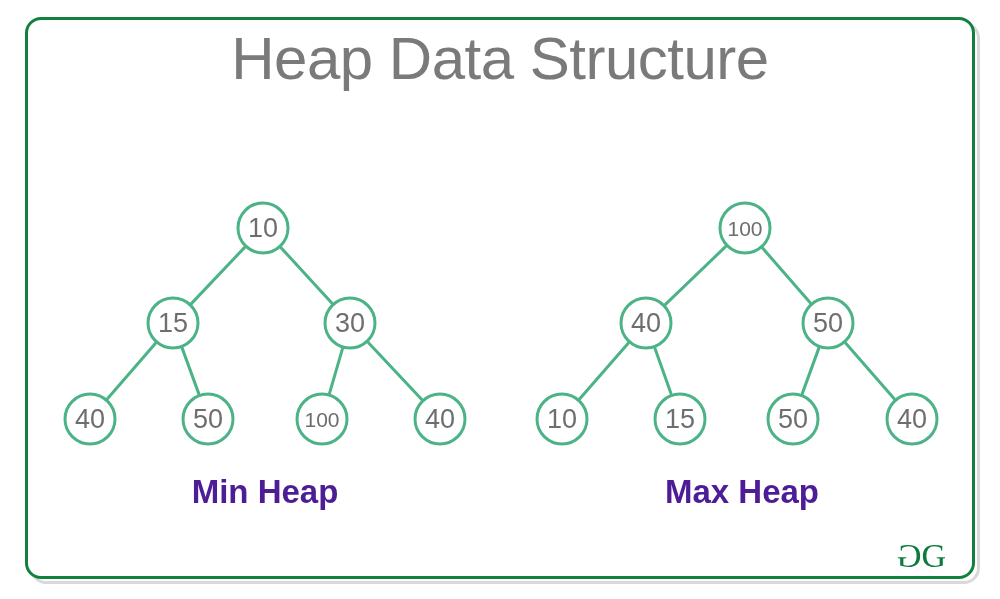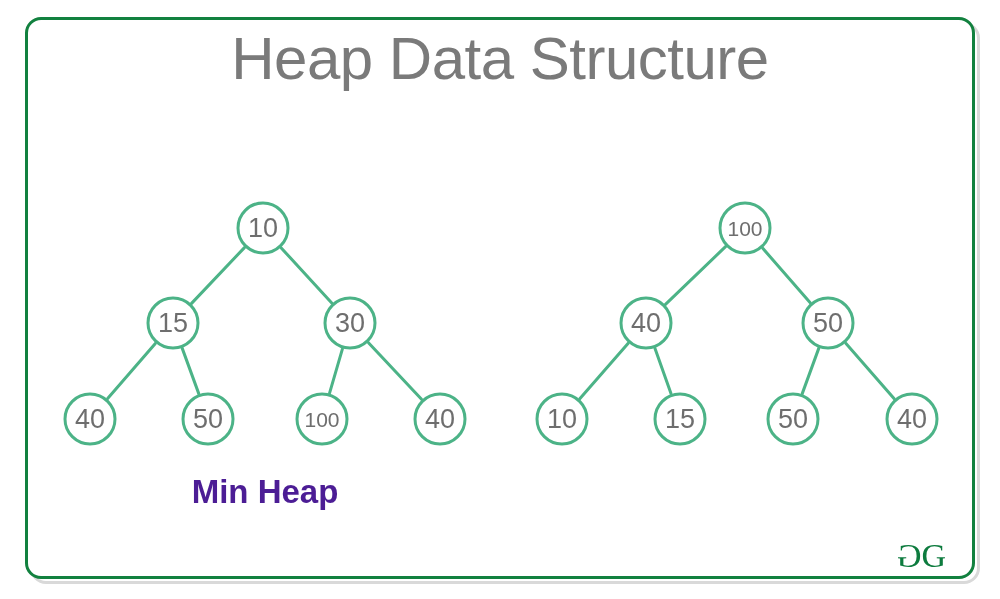--- a/index.html
+++ b/index.html
@@ -171,18 +171,19 @@
         </g>
         <g>
           <circle cx="912" cy="419" r="25" fill="#ffffff" stroke="#4cb387" stroke-width="3"></circle>
           <text x="912" y="419" text-anchor="middle" dominant-baseline="central" font-family="&quot;Liberation Sans&quot;, sans-serif" font-size="27" fill="#6e6e6e">40</text>
         </g>
       </g>
     </svg>
 
   <div class="caption" id="caption-min">Min Heap</div>
 
+  <div class="caption" id="caption-max">Max Heap</div>
 
   <div class="logo">
     <span class="g-mirror">G</span><span>G</span>
   </div>
 
 </div>
 
 </body></html>

